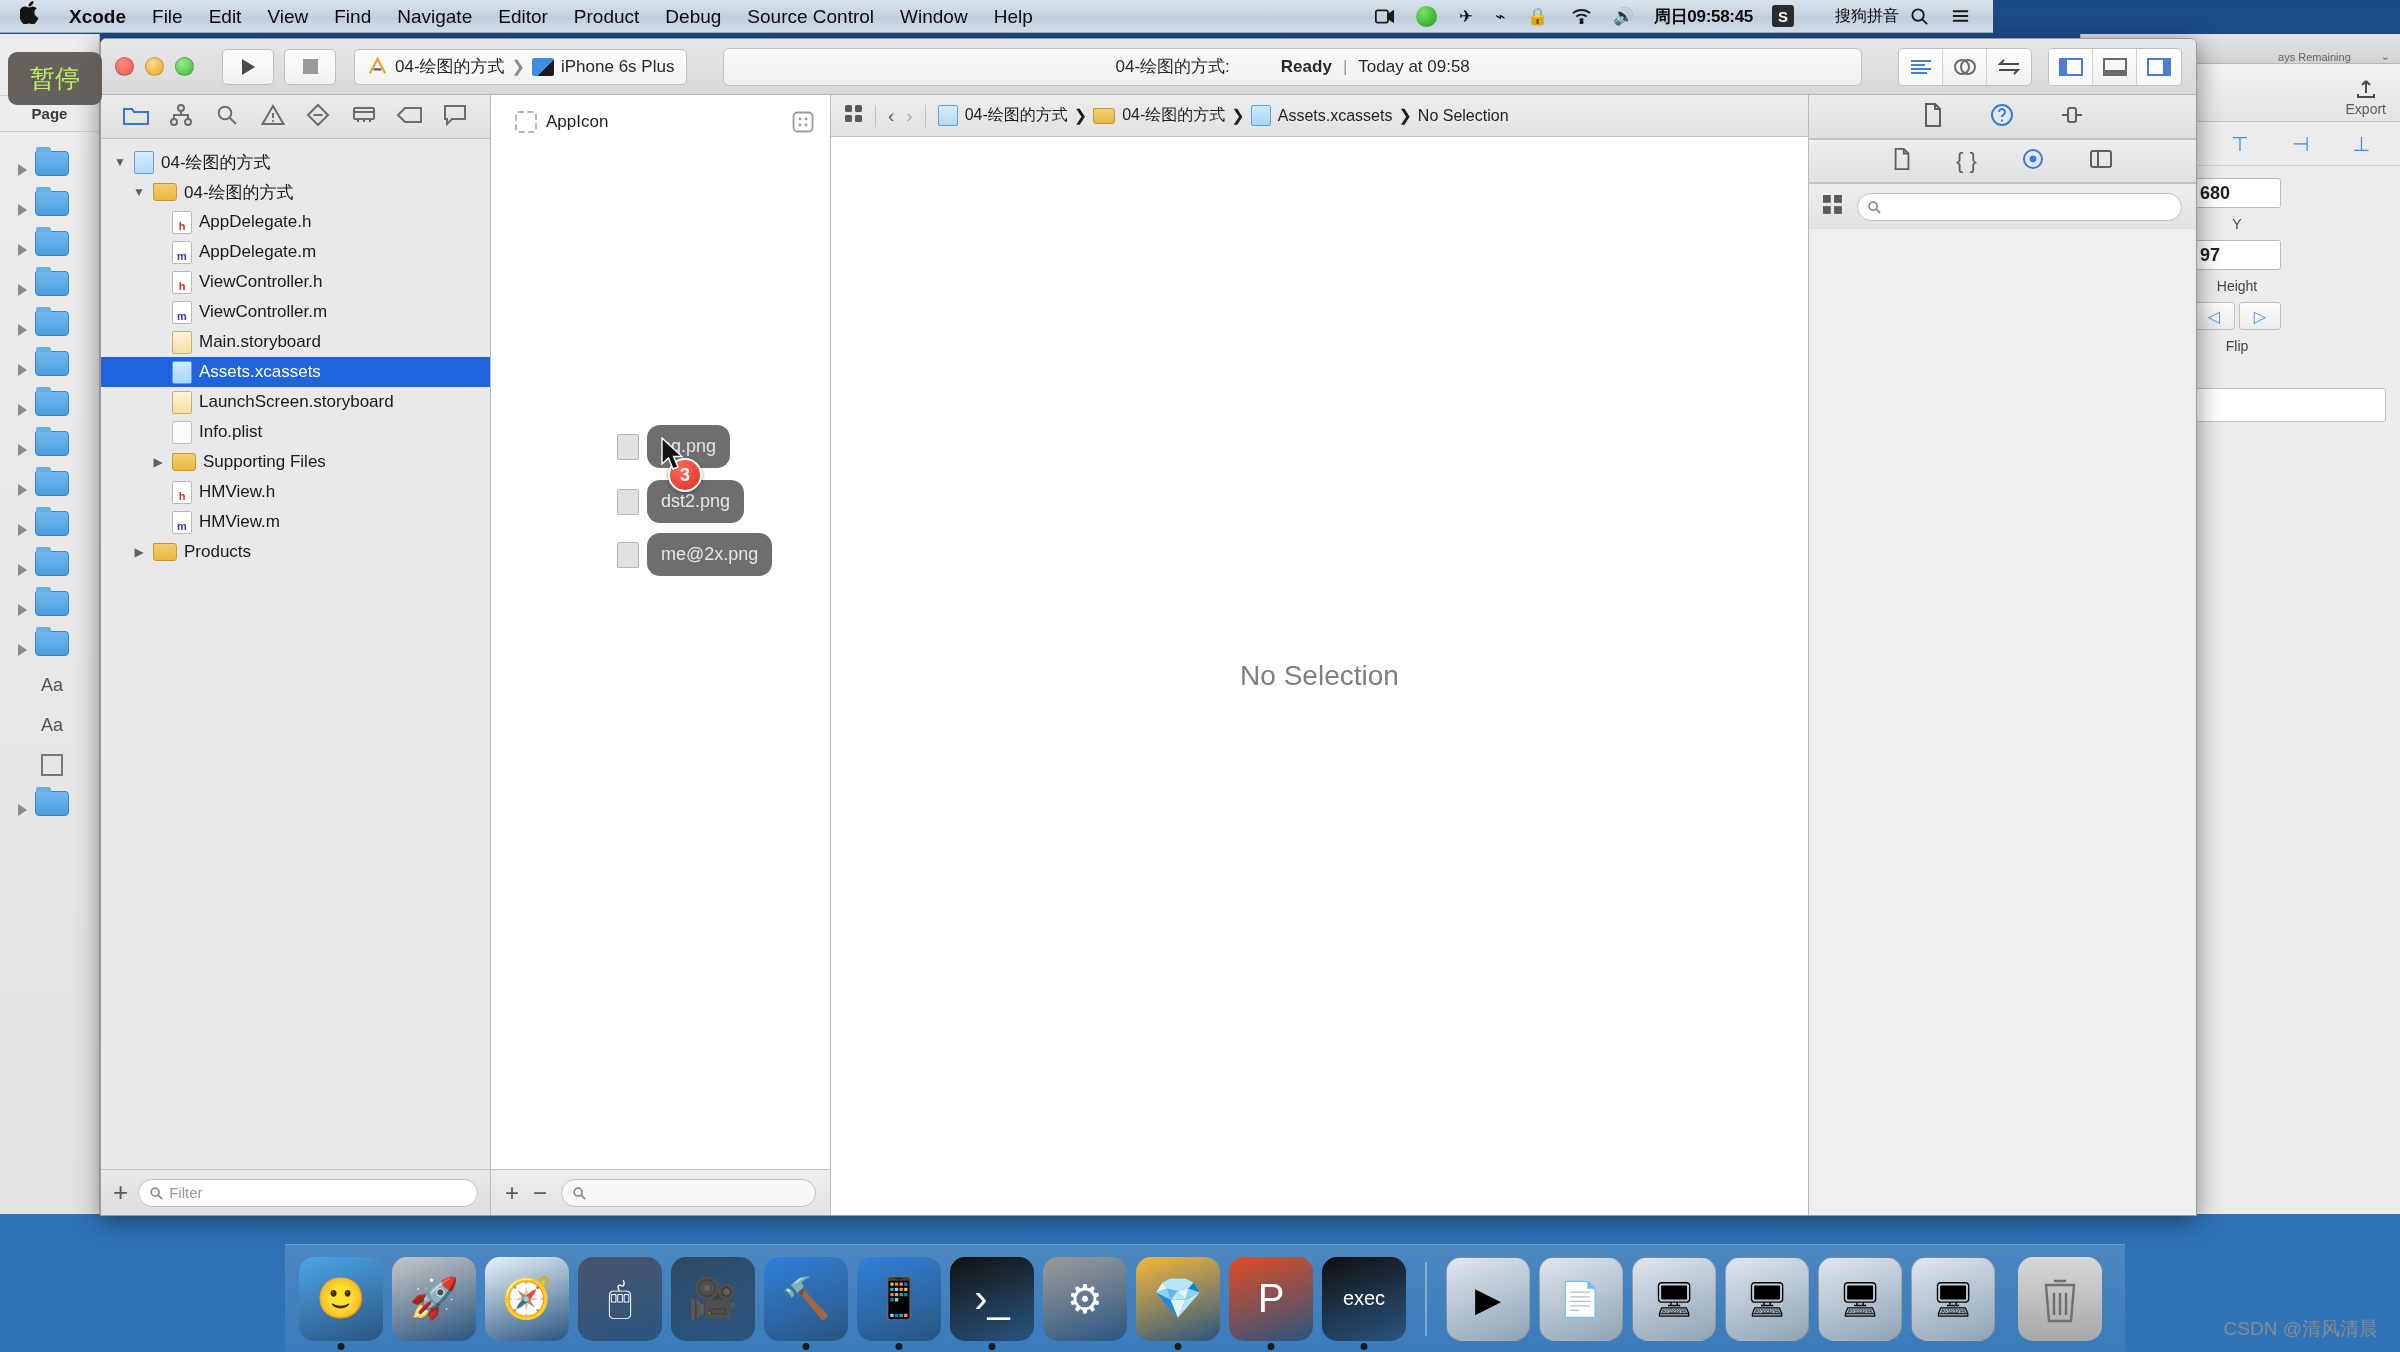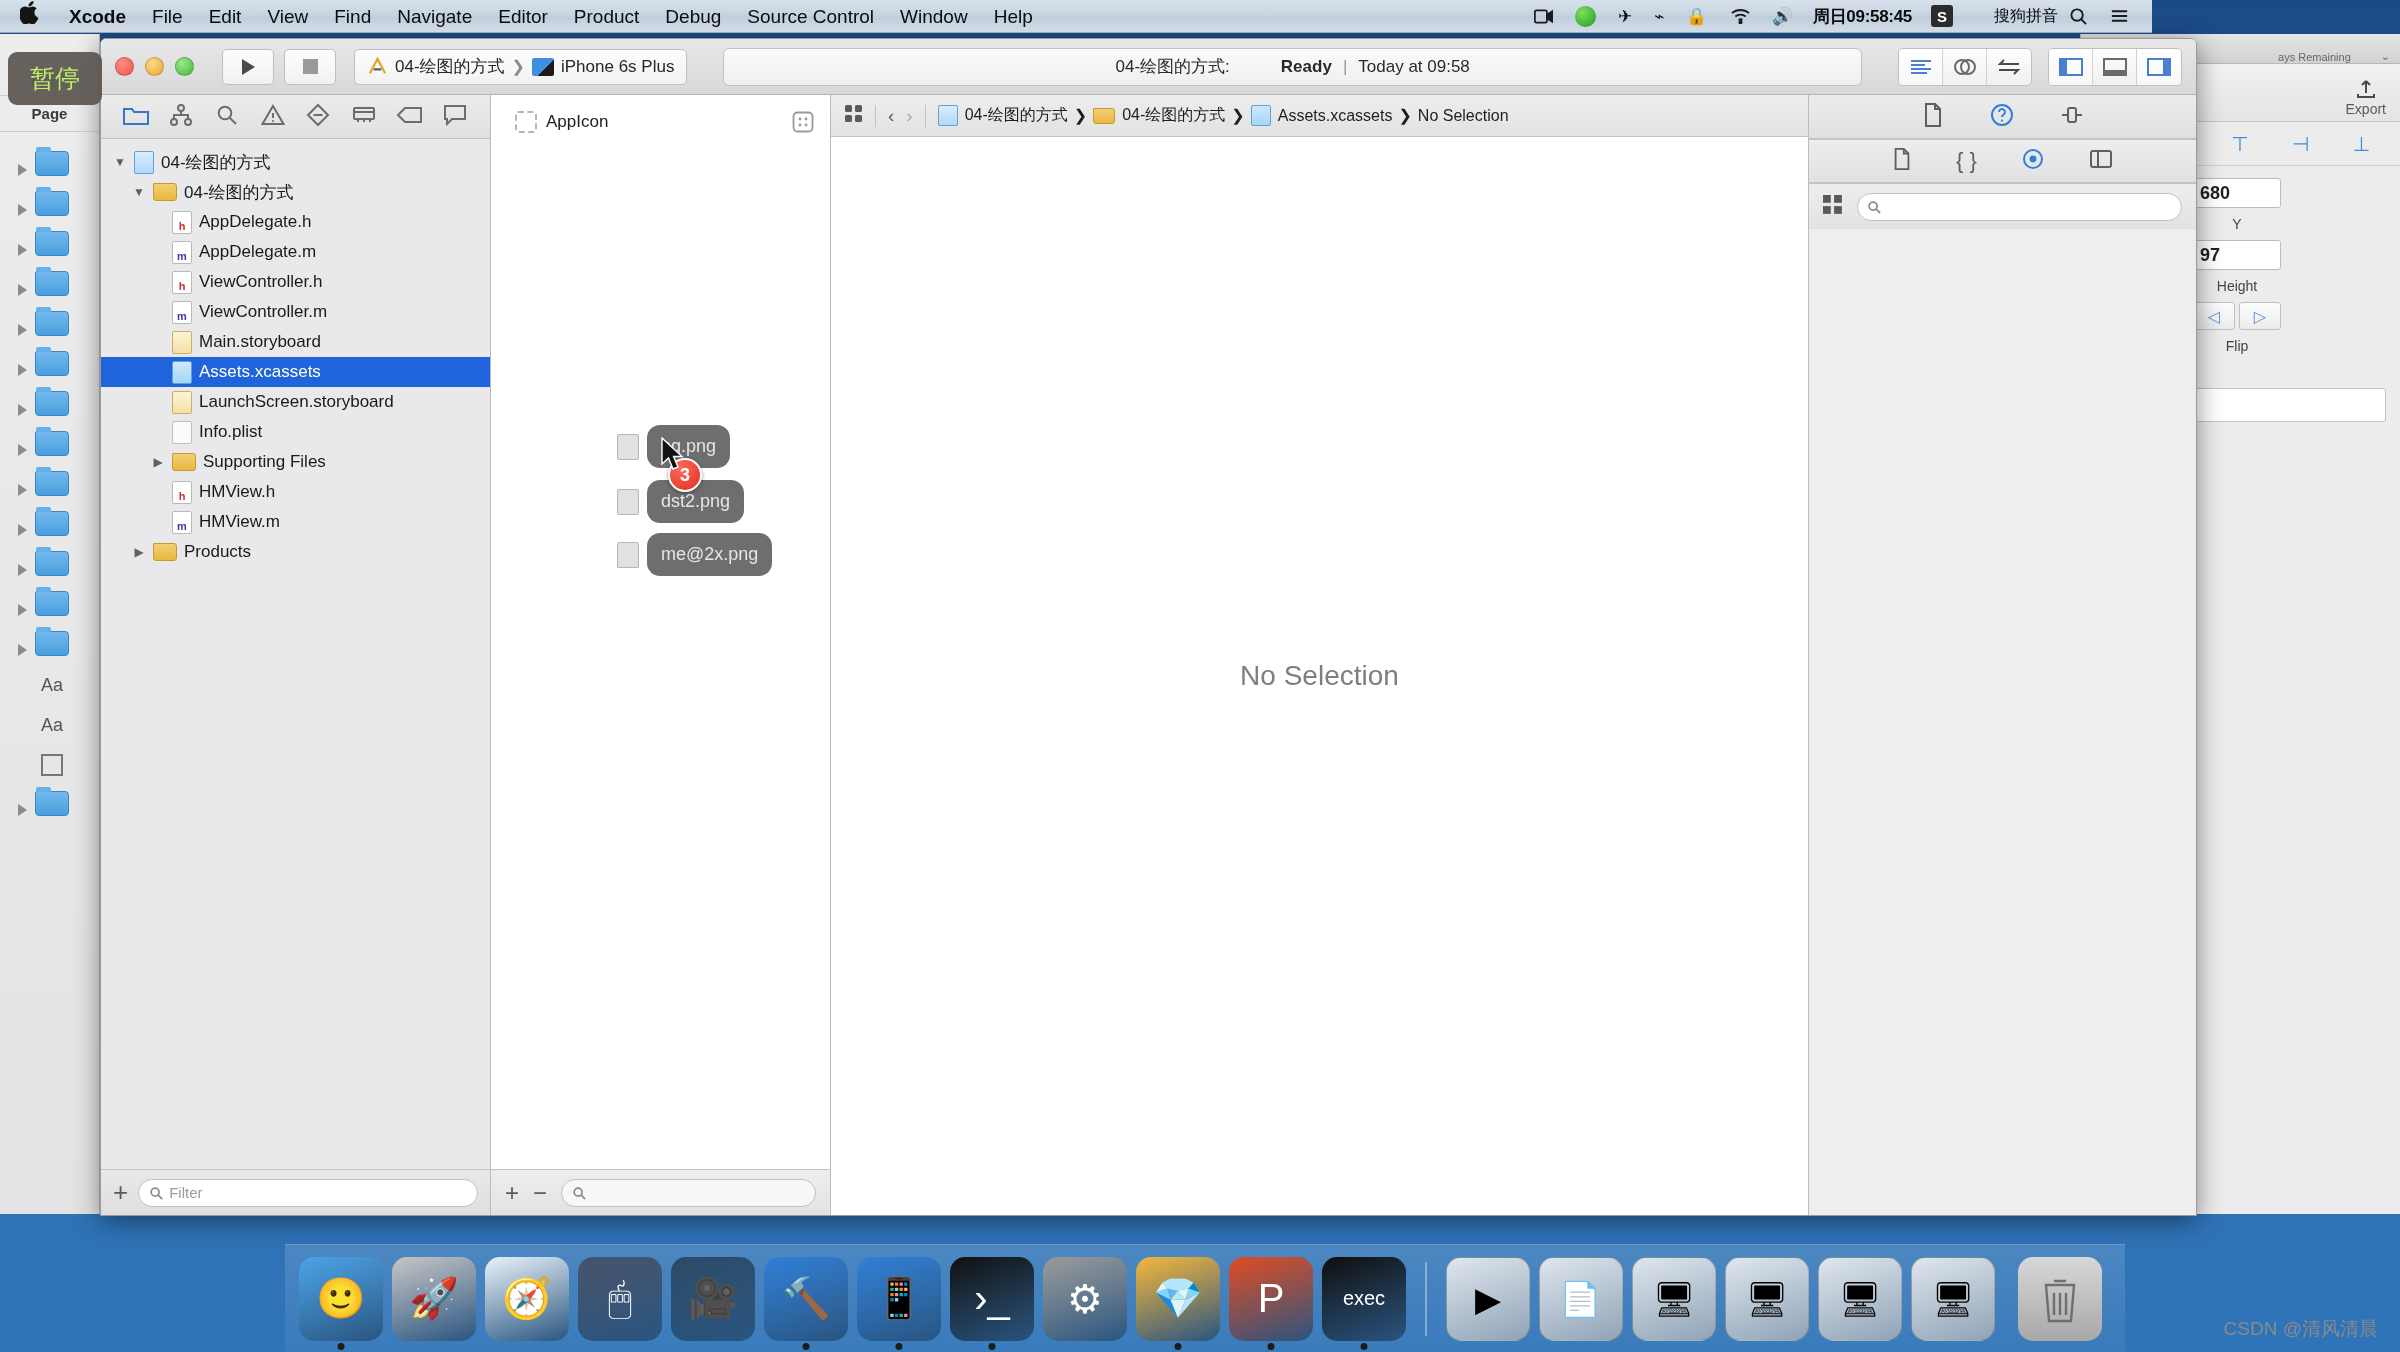--- a/index.html
+++ b/index.html
@@ -13,21 +13,21 @@
   #root { position: relative; width: 2400px; height: 1352px; }
 
   
   .desktop {
     position: absolute; inset: 0;
     background: linear-gradient(180deg, #1b4a87 0%, #2e6fb0 55%, #2f74b8 100%);
   }
 
   
   .menubar {
-    position: absolute; top: 0; left: 0; width: 2152px; height: 33px;
+    position: absolute; top: 0; left: 0; width: 1993px; height: 33px;
     background: linear-gradient(180deg, #d8e2ec 0%, #c6d3e0 48%, #bfcddc 52%, #d2dce7 100%);
     border-bottom: 1px solid #9aa8b6;
     display: flex; align-items: center;
     font-size: 19px; color: #0b0b0b;
     z-index: 90;
   }
   .menubar .mb-left { display: flex; align-items: center; }
   .menubar .mb-item { padding: 0 13px; line-height: 33px; white-space: nowrap; }
   .menubar .mb-item.apple { padding: 0 16px 0 20px; font-size: 21px; }
   .menubar .mb-item.bold { font-weight: bold; }

